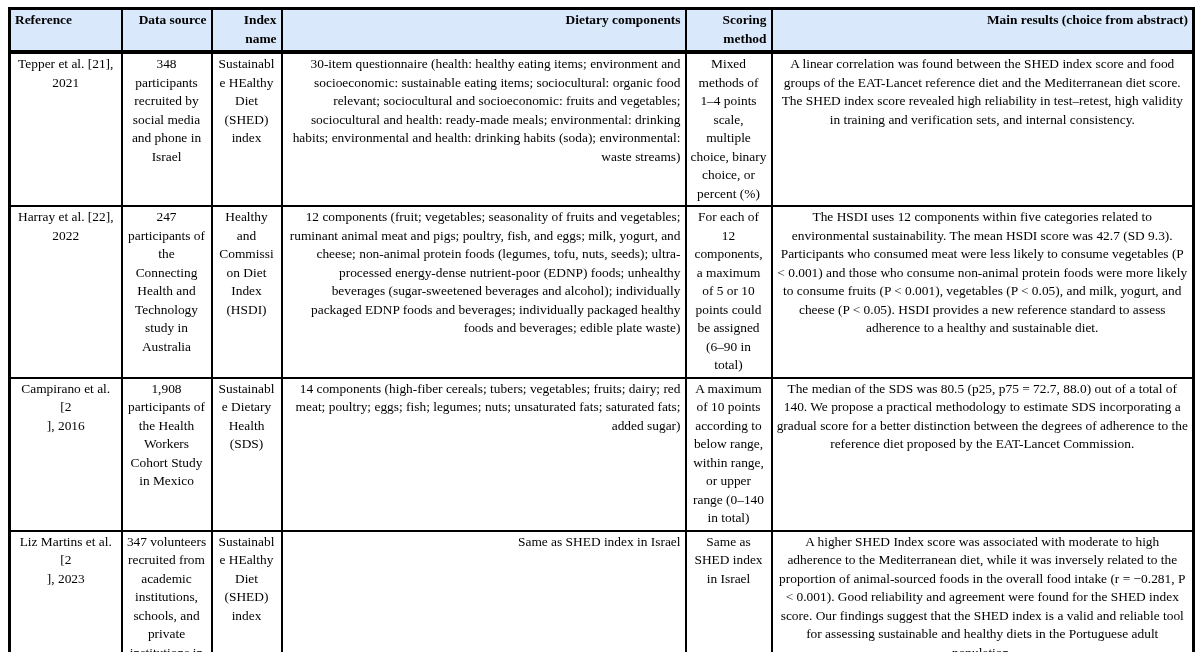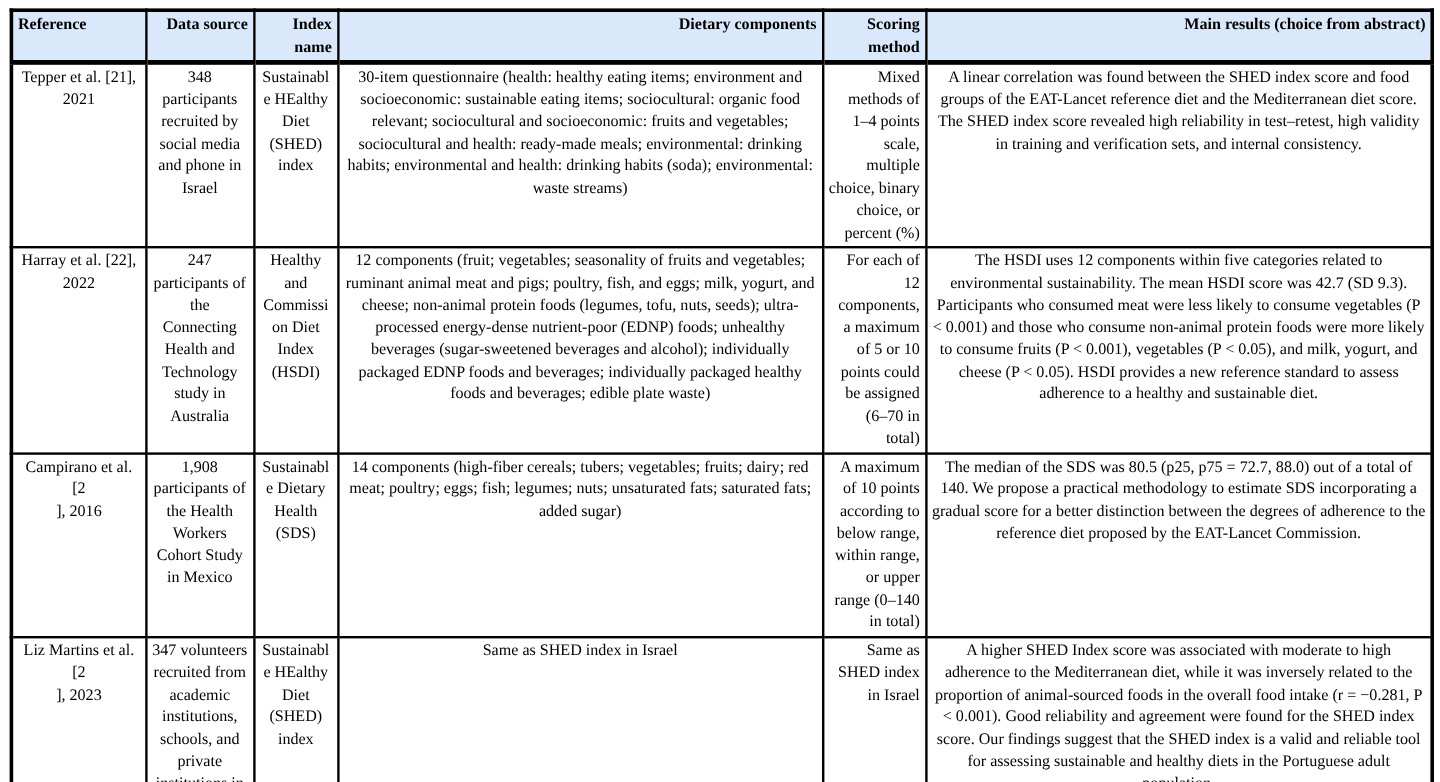--- a/index.html
+++ b/index.html
@@ -37,22 +37,22 @@
     background: #d9e8fa;
     font-weight: bold;
     text-align: right;
     border-bottom: 4px solid #000000;
     height: 36px;
   }
   table.review-table th.col-reference { text-align: left; }
   td.cell-reference     { white-space: pre-line; text-align: center; }
   td.cell-data-source   { text-align: center; }
   td.cell-index-name    { text-align: center; }
-  td.cell-dietary       { text-align: center; }
-  td.cell-scoring       { text-align: right; }
+  td.cell-dietary       { text-align: right; }
+  td.cell-scoring       { text-align: center; }
   td.cell-results       { text-align: center; }
   tr.row-1 td { height: 128px; }
   tr.row-2 td { height: 142px; }
   tr.row-3 td { height: 137px; }
   tr.row-4 td { height: 155px; }
 </style>
 </head>
 <body>
 
 <div class="page">
@@ -82,21 +82,21 @@
         <td class="cell-index-name">Sustainable HEalthy Diet (SHED) index</td>
         <td class="cell-dietary">30-item questionnaire (health: healthy eating items; environment and socioeconomic: sustainable eating items; sociocultural: organic food relevant; sociocultural and socioeconomic: fruits and vegetables; sociocultural and health: ready-made meals; environmental: drinking habits; environmental and health: drinking habits (soda); environmental: waste streams)</td>
         <td class="cell-scoring">Mixed methods of 1–4 points scale, multiple choice, binary choice, or percent (%)</td>
         <td class="cell-results">A linear correlation was found between the SHED index score and food groups of the EAT-Lancet reference diet and the Mediterranean diet score. The SHED index score revealed high reliability in test–retest, high validity in training and verification sets, and internal consistency.</td>
       </tr>
       <tr class="row-2">
         <td class="cell-reference">Harray et al. [22], 2022</td>
         <td class="cell-data-source">247 participants of the Connecting Health and Technology study in Australia</td>
         <td class="cell-index-name">Healthy and Commission Diet Index (HSDI)</td>
         <td class="cell-dietary">12 components (fruit; vegetables; seasonality of fruits and vegetables; ruminant animal meat and pigs; poultry, fish, and eggs; milk, yogurt, and cheese; non-animal protein foods (legumes, tofu, nuts, seeds); ultra-processed energy-dense nutrient-poor (EDNP) foods; unhealthy beverages (sugar-sweetened beverages and alcohol); individually packaged EDNP foods and beverages; individually packaged healthy foods and beverages; edible plate waste)</td>
-        <td class="cell-scoring">For each of 12 components, a maximum of 5 or 10 points could be assigned (6–70 in total)</td>
+        <td class="cell-scoring">For each of 12 components, a maximum of 5 or 10 points could be assigned (6–90 in total)</td>
         <td class="cell-results">The HSDI uses 12 components within five categories related to environmental sustainability. The mean HSDI score was 42.7 (SD 9.3). Participants who consumed meat were less likely to consume vegetables (P &lt; 0.001) and those who consume non-animal protein foods were more likely to consume fruits (P &lt; 0.001), vegetables (P &lt; 0.05), and milk, yogurt, and cheese (P &lt; 0.05). HSDI provides a new reference standard to assess adherence to a healthy and sustainable diet.</td>
       </tr>
       <tr class="row-3">
         <td class="cell-reference">Campirano et al. [2
 ], 2016</td>
         <td class="cell-data-source">1,908 participants of the Health Workers Cohort Study in Mexico</td>
         <td class="cell-index-name">Sustainable Dietary Health (SDS)</td>
         <td class="cell-dietary">14 components (high-fiber cereals; tubers; vegetables; fruits; dairy; red meat; poultry; eggs; fish; legumes; nuts; unsaturated fats; saturated fats; added sugar)</td>
         <td class="cell-scoring">A maximum of 10 points according to below range, within range, or upper range (0–140 in total)</td>
         <td class="cell-results">The median of the SDS was 80.5 (p25, p75 = 72.7, 88.0) out of a total of 140. We propose a practical methodology to estimate SDS incorporating a gradual score for a better distinction between the degrees of adherence to the reference diet proposed by the EAT-Lancet Commission.</td>

